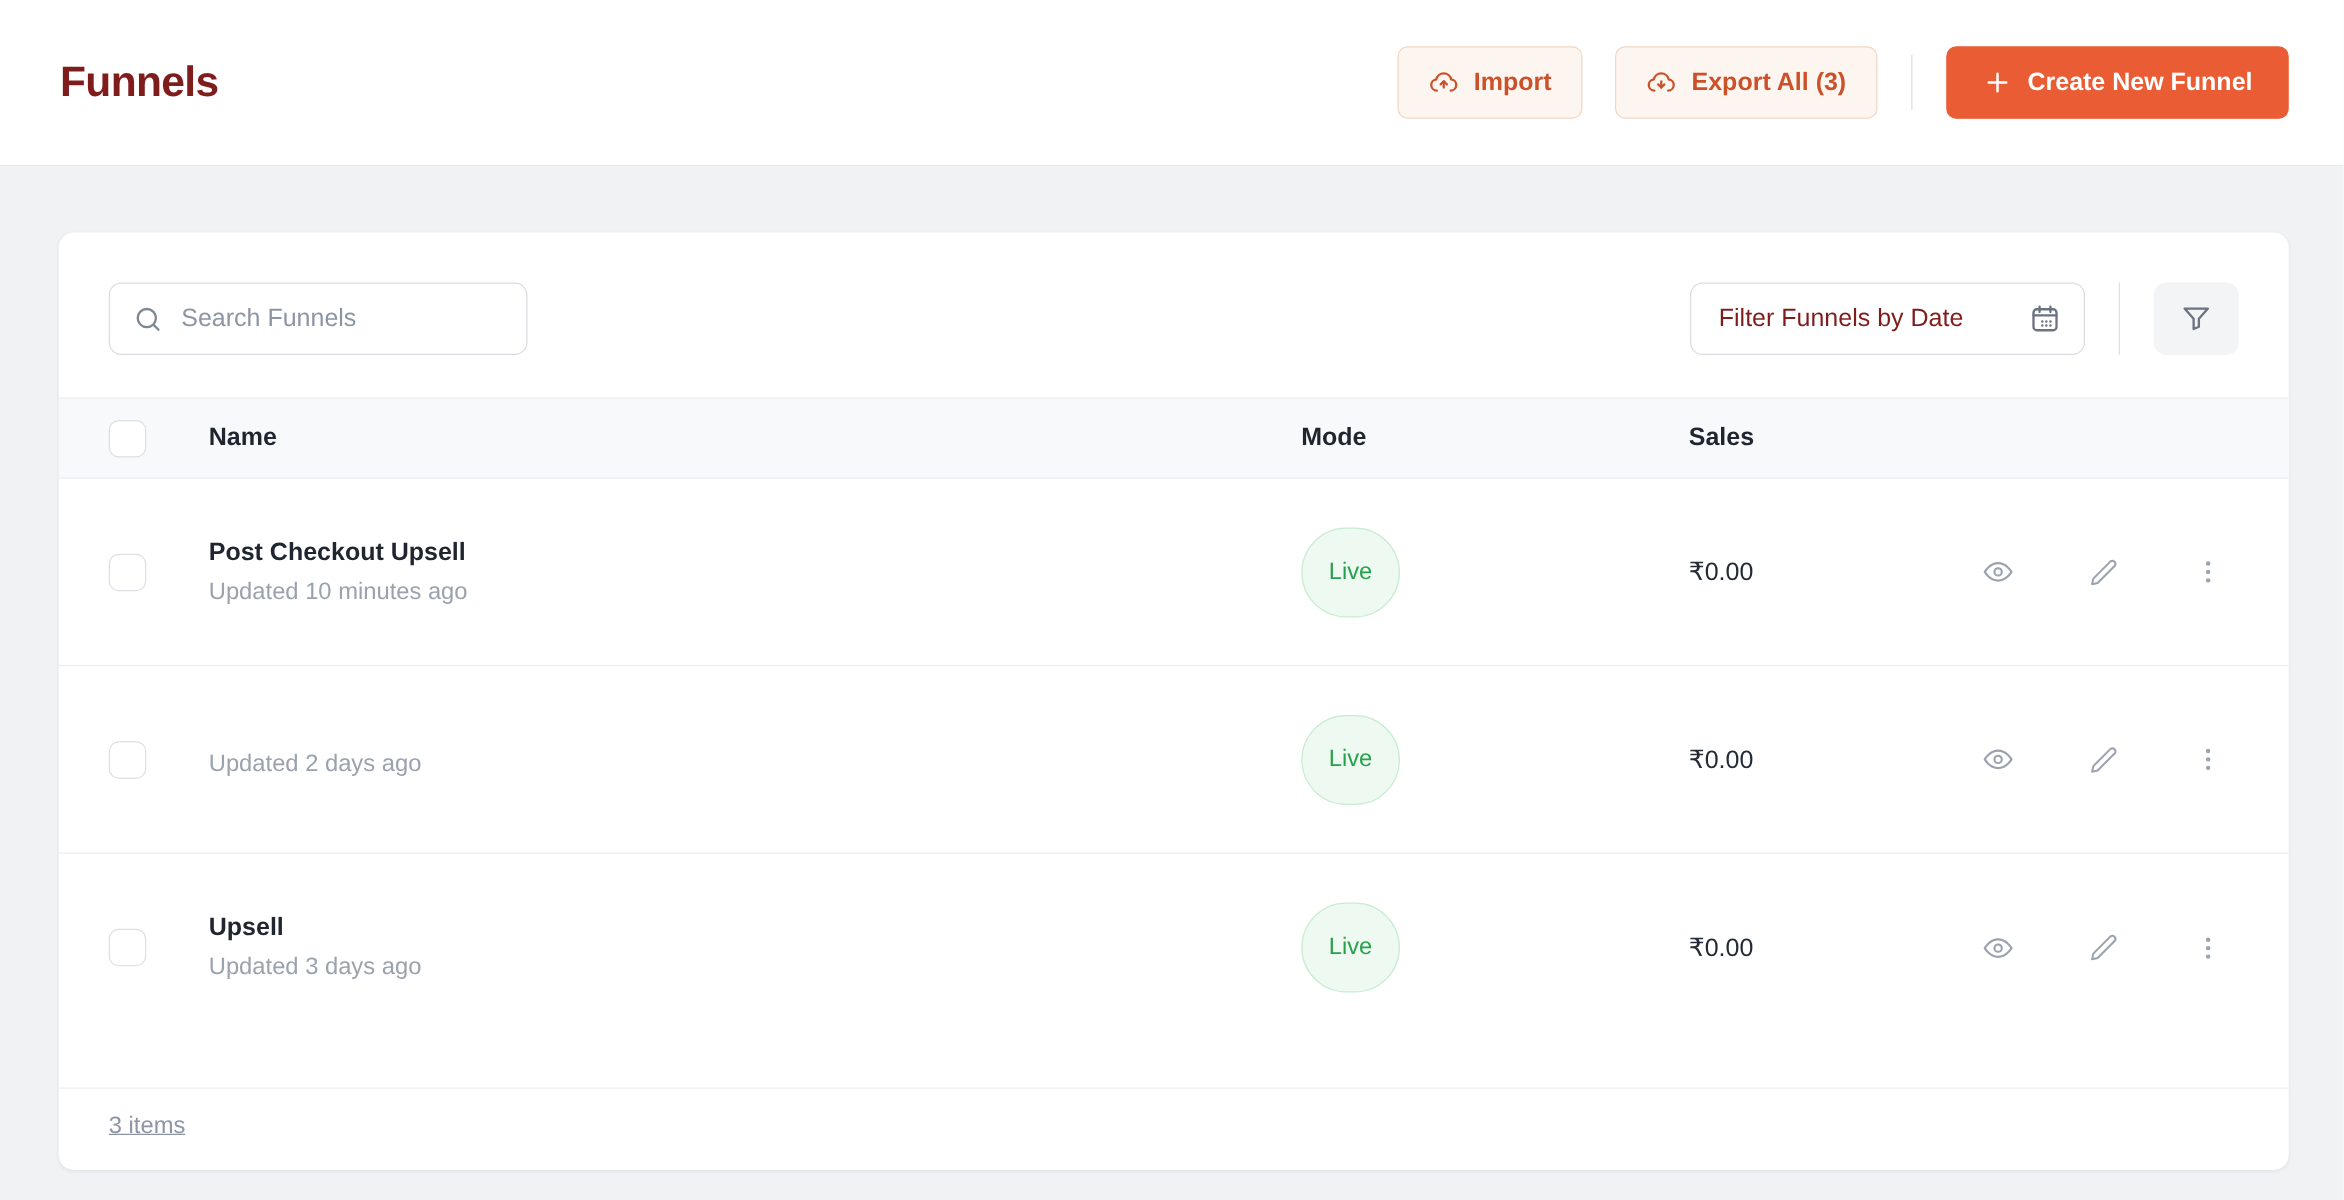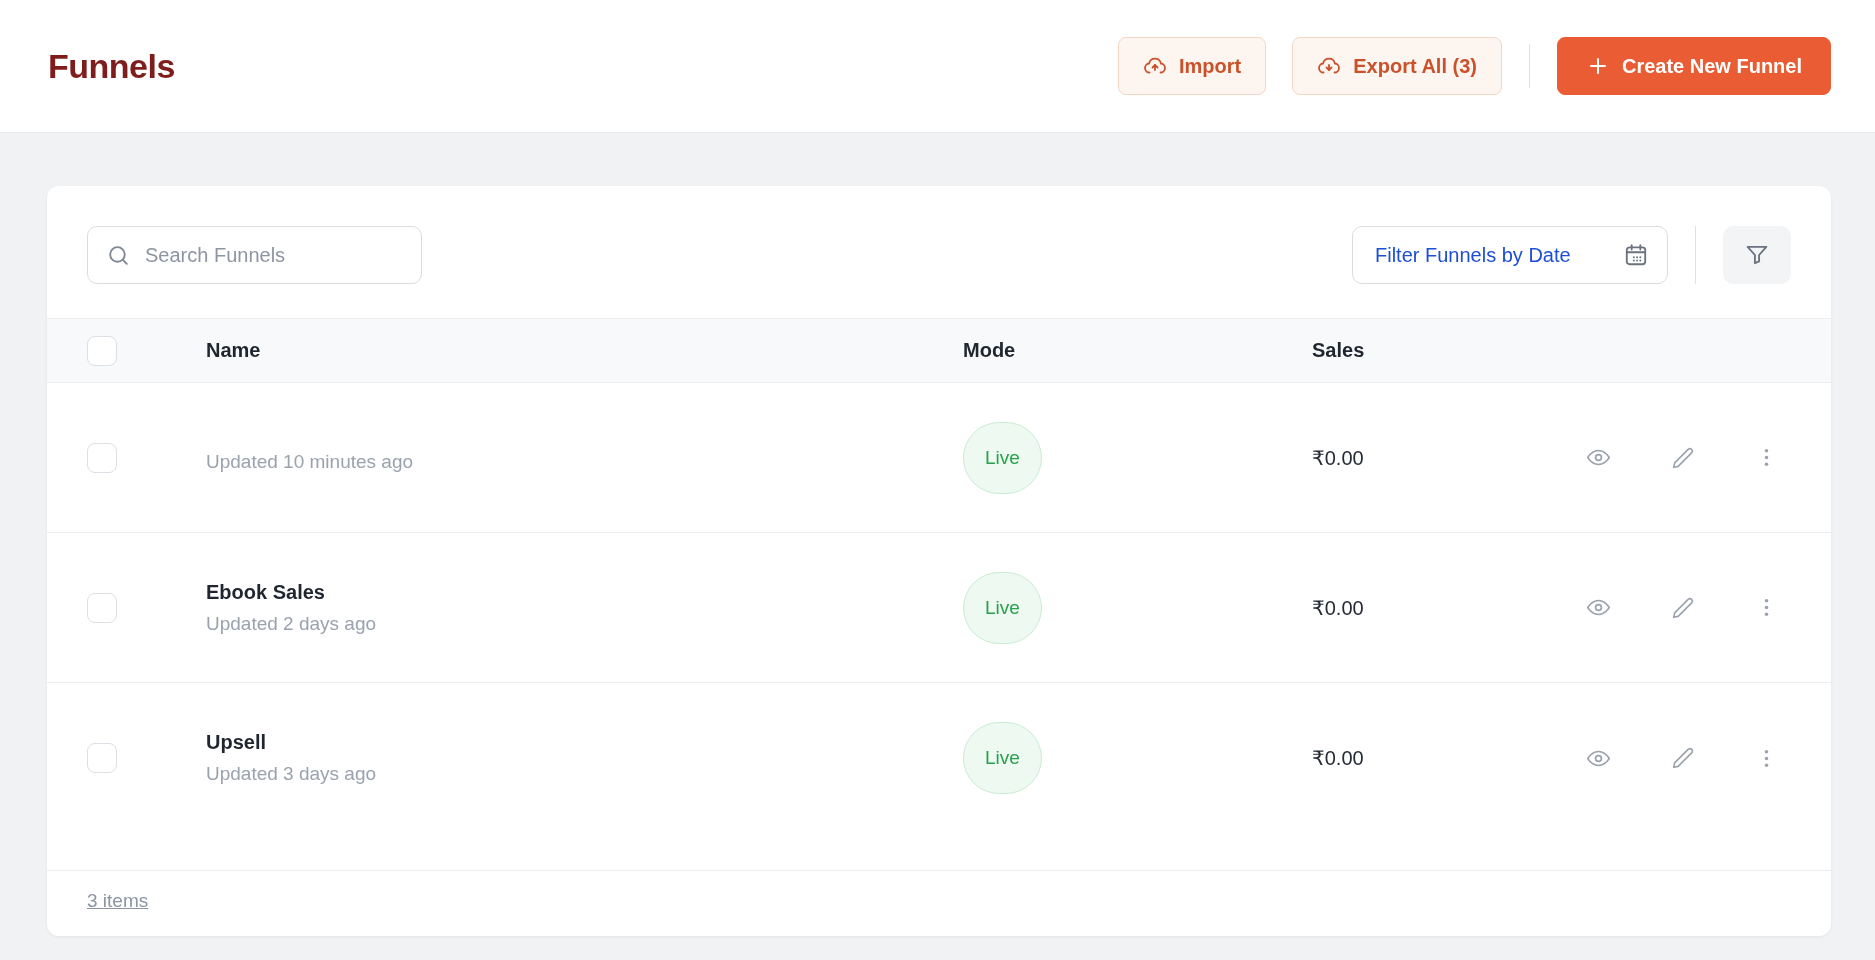--- a/index.html
+++ b/index.html
@@ -109,21 +109,21 @@
     display: flex;
     align-items: center;
     justify-content: space-between;
     gap: 18px;
     width: 316px;
     height: 58px;
     border: 1px solid #d9dde2;
     border-radius: 10px;
     padding: 0 18px 0 22px;
     font-size: 20px;
-    color: #1d4ed8;
+    color: #7f1d1d;
     background: #ffffff;
     cursor: pointer;
   }
   .date-filter .cal { color: #6b7280; }
   .toolbar-sep {
     width: 1px;
     height: 58px;
     background: #dcdfe4;
     margin: 0 27px;
   }
@@ -149,21 +149,20 @@
     border-bottom: 1px solid #eceef1;
     font-weight: 700;
     font-size: 20px;
     color: #1f2630;
   }
   .trow-grid {
     display: grid;
     grid-template-columns: 80px minmax(0, 1fr) 310px 230px 210px;
     align-items: center;
     padding: 0 40px;
-    gap: 39px;
   }
   .trow {
     height: 150px;
     border-bottom: 1px solid #eceef1;
   }
   .trow:last-of-type { border-bottom: none; }
   .rows-wrap { flex: 1 1 auto; }
 
   .checkbox {
     width: 30px;
@@ -309,20 +308,21 @@
     <span>Name</span>
     <span>Mode</span>
     <span>Sales</span>
     <span></span>
   </div>
 
   <div class="rows-wrap">
     <div class="trow trow-grid">
       <span class="checkbox"></span>
       <div class="cell-name">
+        <div class="fname">Post Checkout Upsell</div>
         <div class="fupdated">Updated 10 minutes ago</div>
       </div>
       <div>
         <span class="badge">Live</span>
       </div>
       <div class="cell-sales">₹0.00</div>
       <div class="cell-actions">
         <button class="icon-btn">
           <span style="display:flex">
             <svg width="27" height="27" viewBox="0 0 24 24" fill="none" stroke="currentColor" stroke-width="1.5" stroke-linecap="round" stroke-linejoin="round">
@@ -346,21 +346,20 @@
                 <circle cx="12" cy="18.5" r="1.7"></circle>
             </svg>
           </span>
         </button>
       </div>
     </div>
 
     <div class="trow trow-grid">
       <span class="checkbox"></span>
       <div class="cell-name">
-        <div class="fname">Ebook Sales</div>
         <div class="fupdated">Updated 2 days ago</div>
       </div>
       <div>
         <span class="badge">Live</span>
       </div>
       <div class="cell-sales">₹0.00</div>
       <div class="cell-actions">
         <button class="icon-btn">
           <span style="display:flex">
             <svg width="27" height="27" viewBox="0 0 24 24" fill="none" stroke="currentColor" stroke-width="1.5" stroke-linecap="round" stroke-linejoin="round">

